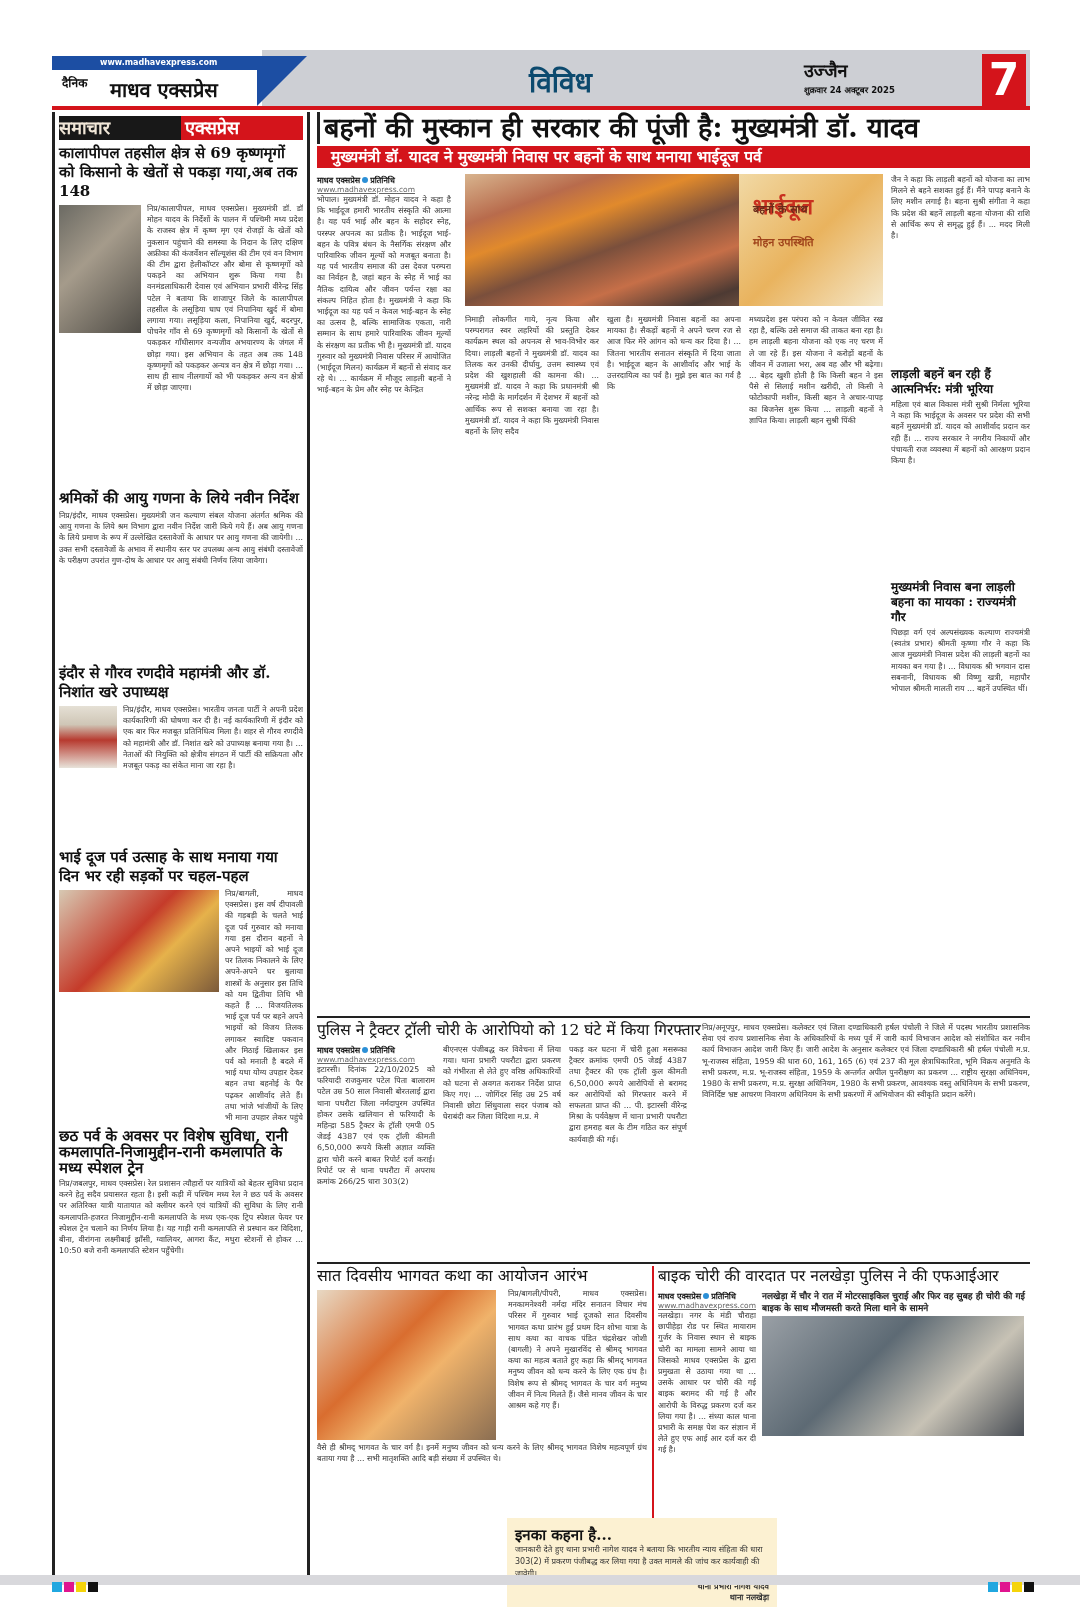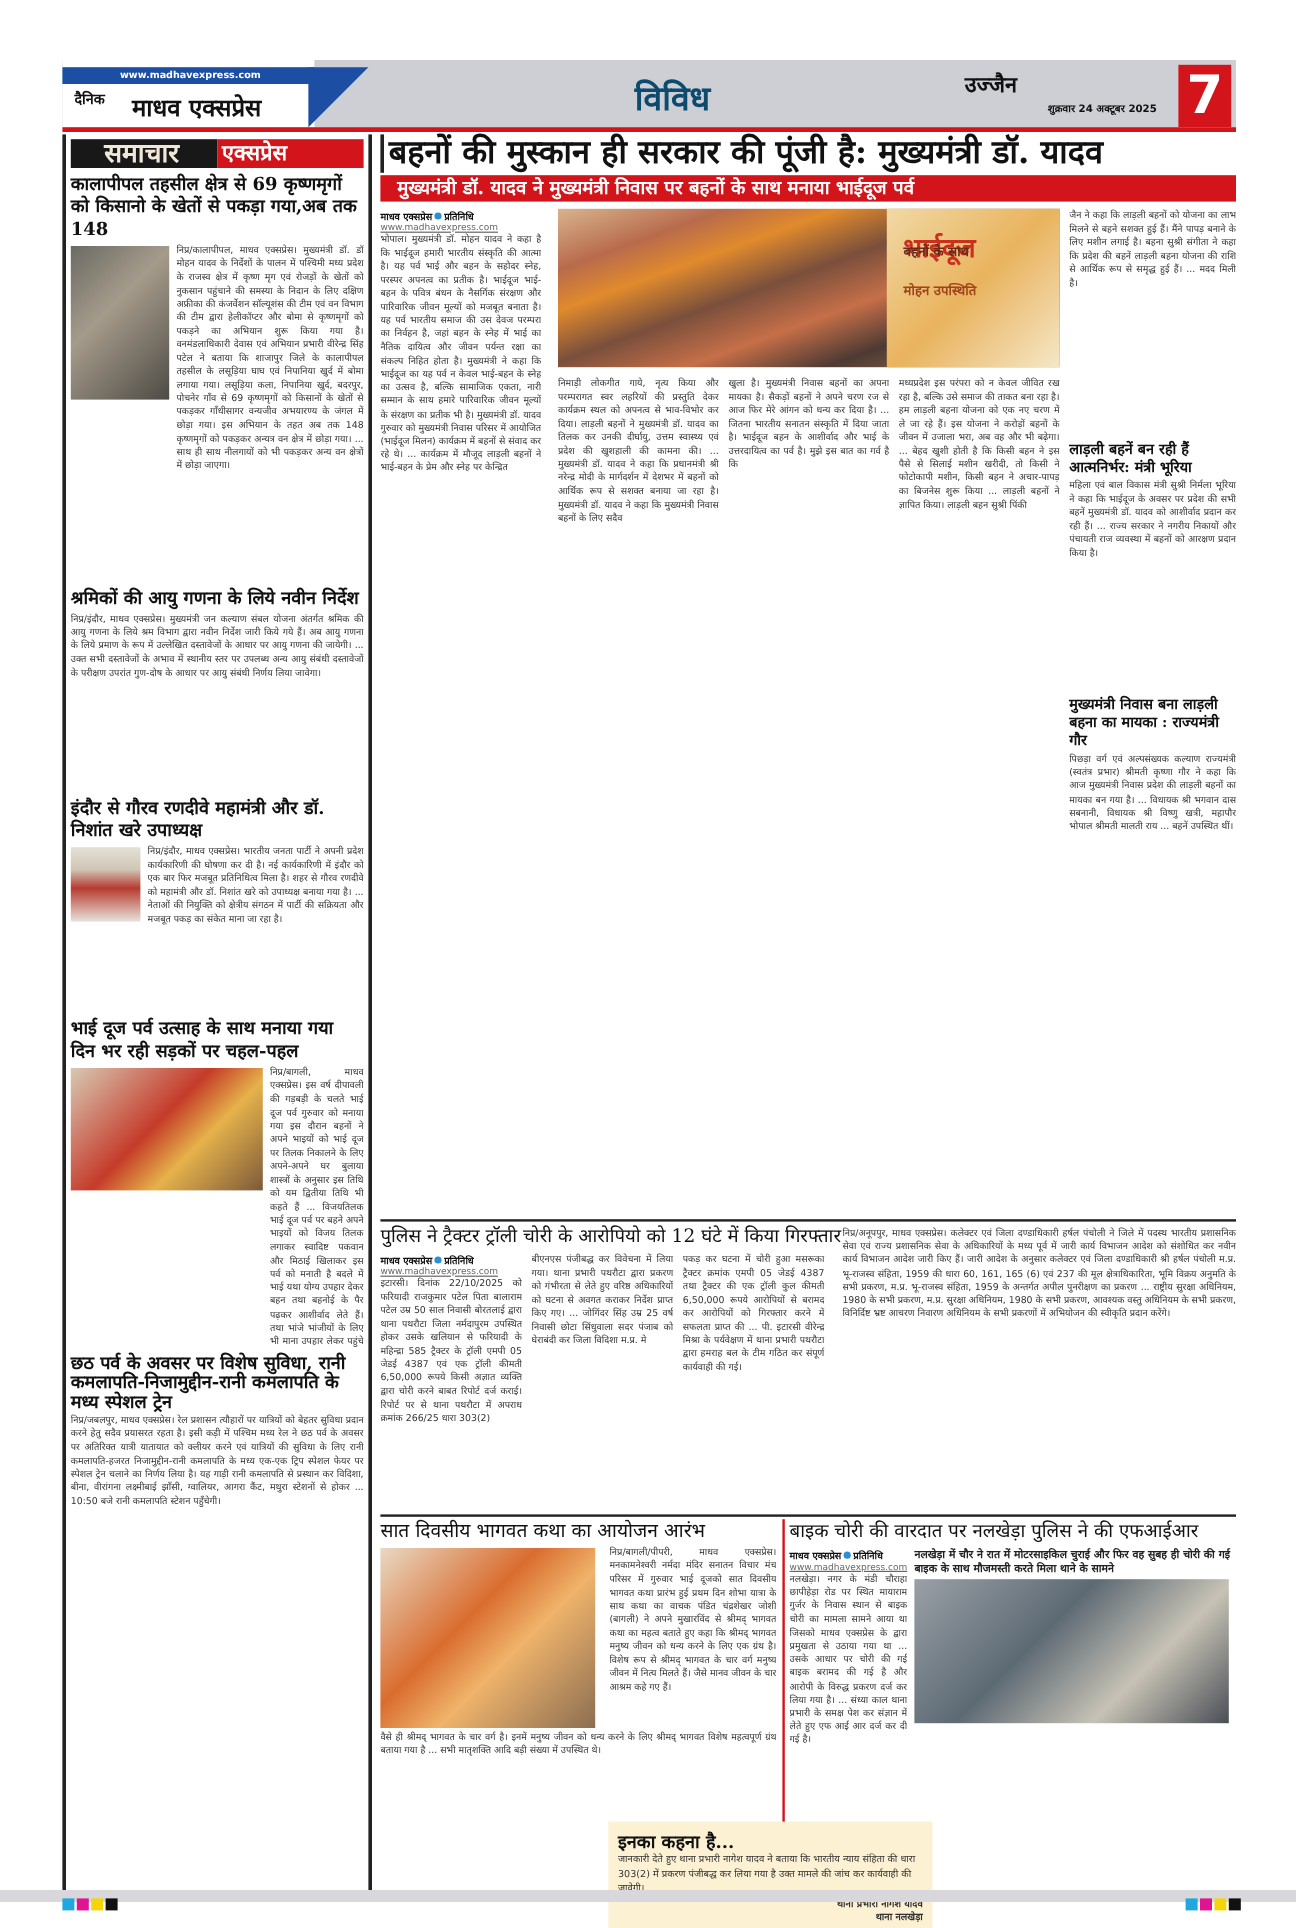--- a/index.html
+++ b/index.html
@@ -7,29 +7,29 @@
 .page{position:absolute;left:52px;top:50px;width:978px;height:1525px}
 
 .mast{position:absolute;left:0;top:0;width:978px;height:56px;background:#cdcfd4}
 .mast .brand{position:absolute;left:0;top:0;width:210px;height:56px;background:#fff}
 .mast .url{position:absolute;left:0;top:6px;width:210px;height:14px;background:#1c4ea3;color:#fff;font-size:8px;font-weight:bold;padding-left:48px;line-height:14px}
 .mast .wedge{position:absolute;left:205px;top:6px;width:0;height:0;border-left:50px solid #1c4ea3;border-bottom:50px solid transparent}
 .mast .daily{position:absolute;left:10px;top:24px;font-size:12px;font-weight:bold;color:#111;font-family:"DejaVu Serif",serif}
 .mast .name{position:absolute;left:58px;top:26px;font-size:20px;font-weight:bold;color:#111;font-family:"DejaVu Serif",serif}
 .mast .section{position:absolute;left:477px;top:12px;font-size:28px;font-weight:bold;color:#0c4a6e;font-family:"DejaVu Serif",serif}
 .mast .city{position:absolute;left:752px;top:8px;font-size:18px;font-weight:bold;color:#111;width:160px;font-family:"DejaVu Serif",serif}
-.mast .date{position:absolute;left:752px;top:34px;font-size:8.5px;font-weight:bold;color:#111;width:160px;text-align:right}
+.mast .date{position:absolute;left:752px;top:34px;font-size:8.5px;font-weight:bold;color:#111;width:160px;text-align:left}
 .mast .pgno{position:absolute;left:930px;top:4px;width:44px;height:52px;background:#d4141b;color:#fff;font-size:44px;font-weight:bold;text-align:center;line-height:52px}
 .mast .redline{position:absolute;left:0;top:56px;width:978px;height:4px;background:#d4141b}
 
 .leftcol{position:absolute;left:0;top:62px;width:258px;height:1470px;border-right:3px solid #222;border-left:3px solid #222;padding:0 4px}
 .main{position:absolute;left:265px;top:62px;width:713px}
 .rule{border-top:2px solid #222}
 .banner{display:flex;height:24px;margin-top:4px}
-.banner .b1{background:#181818;color:#f1e7d8;flex:1;text-align:center;padding-right:4px;font-size:22px;font-weight:bold;line-height:24px;font-family:"DejaVu Serif",serif}
+.banner .b1{background:#181818;color:#f1e7d8;flex:1;text-align:left;padding-right:4px;font-size:18px;font-weight:bold;line-height:24px;font-family:"DejaVu Serif",serif}
 .banner .b2{background:#d4141b;color:#fff;flex:1;padding-left:4px;font-size:18px;font-weight:bold;line-height:24px;font-family:"DejaVu Serif",serif}
 h2.ls{font-size:15px;font-weight:bold;color:#111;line-height:19px;margin:4px 0 2px 0;font-family:"DejaVu Serif",serif}
 p.body{font-size:7.8px;line-height:11.2px;color:#333;text-align:justify}
 .photo{background:linear-gradient(135deg,#6b6a63,#a59b8b 40%,#4e4b45);float:left;margin:2px 6px 2px 0}
 .photo.person{background:linear-gradient(180deg,#e5e0d5 0%,#cfc6b6 30%,#b73a2f 55%,#e8e3da 100%)}
 .photo.couple{background:linear-gradient(135deg,#d7c9b3,#c53b2a 45%,#e6b24b 65%,#7c5a3a)}
 .clear{clear:both}
 
 .mainhead{font-size:27px;font-weight:bold;color:#111;line-height:32px;padding-left:4px;border-left:3px solid #222;font-family:"DejaVu Serif",serif;white-space:nowrap}
 .subhead{background:#d4141b;color:#fff;font-size:15.5px;font-weight:bold;line-height:22px;padding-left:14px;font-family:"DejaVu Serif",serif;white-space:nowrap;margin-top:2px}

